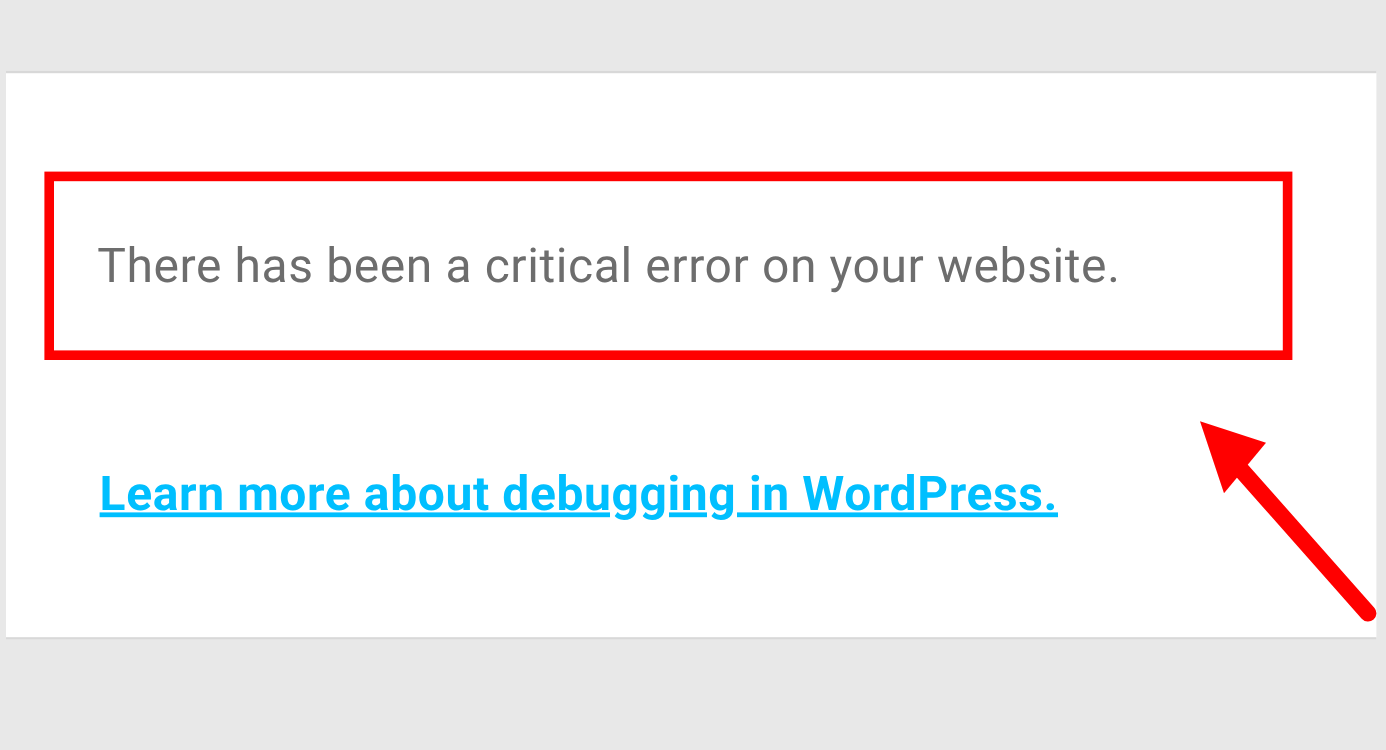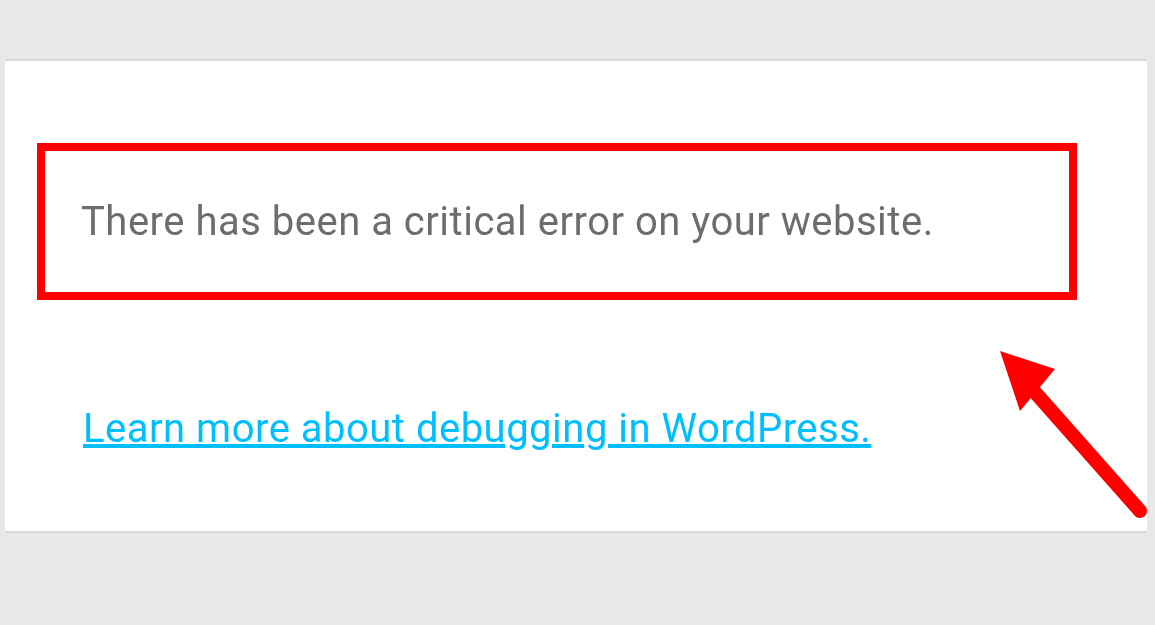--- a/index.html
+++ b/index.html
@@ -38,26 +38,26 @@
       padding-left: 36px;
     }
     .error-text {
       font-size: 40px;
       color: #6d6d6d;
       font-weight: 400;
       letter-spacing: 0.5px;
     }
     .debug-link {
       position: absolute;
-      top: 344px;
+      top: 327px;
       left: 78px;
       font-size: 40px;
       color: #00bfff;
       text-decoration: underline;
-      font-weight: 400;
+      font-weight: 700;
       letter-spacing: 0.5px;
       cursor: pointer;
     }
     .arrow-annotation {
       position: absolute;
       top: 280px;
       left: 985px;
       width: 175px;
       height: 185px;
       pointer-events: none;

